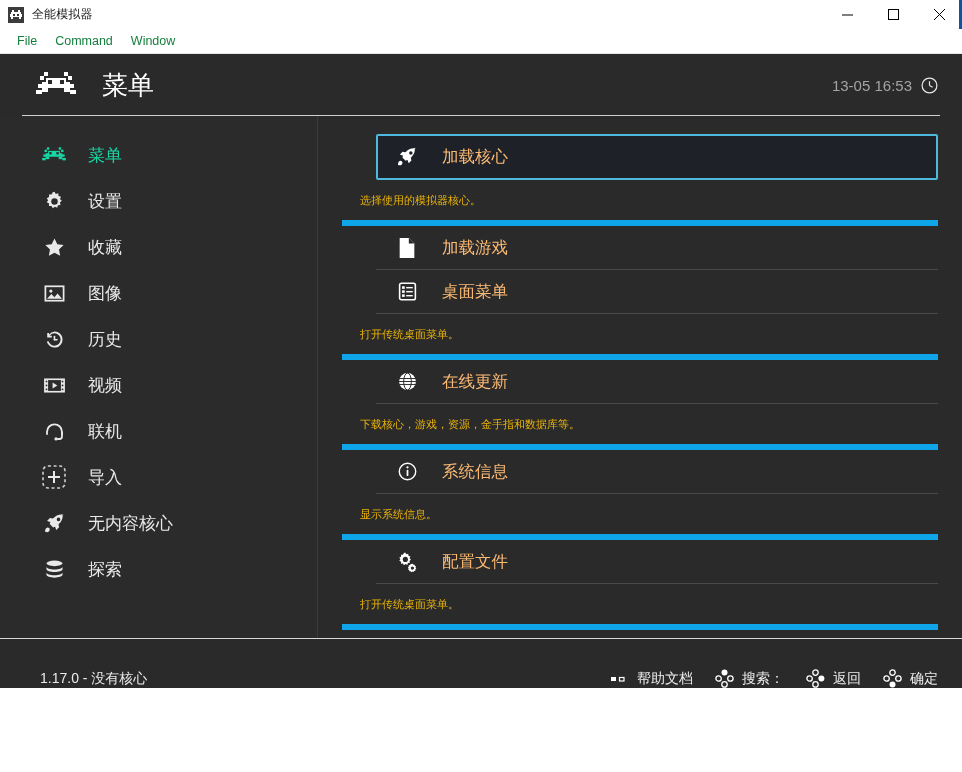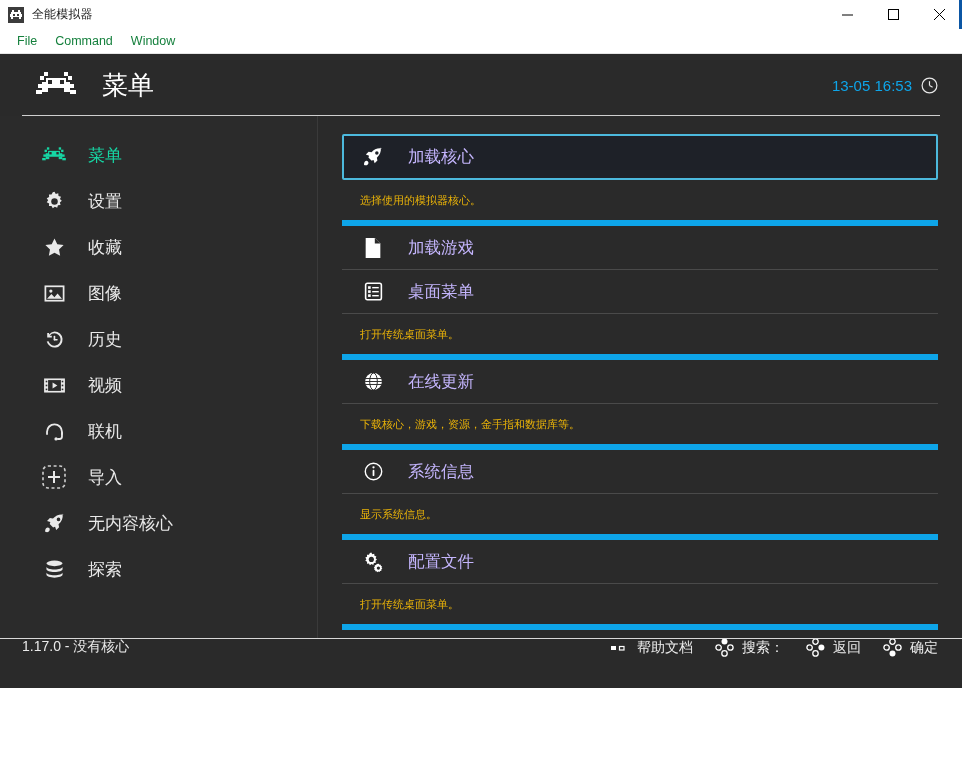--- a/index.html
+++ b/index.html
@@ -71,21 +71,21 @@
     flex: 0 0 auto;
     display: flex; align-items: center;
     position: relative;
     padding: 0 24px 0 34px;
   }
   .ra-header-left { display: flex; align-items: center; gap: 24px; }
   .ra-header-title { font-size: 26px; color: #ffffff; font-weight: 400; }
   .ra-header-right {
     margin-left: auto;
     display: flex; align-items: center; gap: 9px;
-    font-size: 15px; color: #0ea5e9;
+    font-size: 15px; color: #a3a3a3;
   }
   .ra-header-rule {
     position: absolute; left: 22px; right: 22px; bottom: 0;
     height: 1px; background: #cfcfcf;
   }
 
   .ra-main { flex: 1 1 auto; display: flex; min-height: 0; }
 
   
   .sidebar {
@@ -119,22 +119,23 @@
     background: #2a2a2a;
     padding: 18px 24px 0 24px;
     overflow: hidden;
   }
   .entry {
     height: 44px;
     display: flex; align-items: center;
     gap: 22px;
     padding-left: 18px;
     border-bottom: 1px solid #4a4a4a;
-    color: #c4b5fd;
+    color: #fdba74;
     cursor: default;
+    margin-left: 34px;
   }
   .entry .ico {
     width: 26px; height: 26px;
     display: flex; align-items: center; justify-content: center;
     flex: 0 0 26px;
   }
   .entry svg { fill: #ffffff; }
   .entry .lbl { font-size: 16.5px; }
   .entry.selected {
     background: #1e2128;
@@ -148,22 +149,22 @@
     display: flex; align-items: center;
     padding-left: 18px;
     font-size: 11px; color: #eab308;
     border-bottom: 6px solid #0ea5e9;
   }
 
   
   .ra-footer {
     height: 50px; flex: 0 0 auto;
     background: #2a2a2a;
-    display: flex; align-items: flex-start;
-    padding: 0 24px 0 22px;
+    display: flex; align-items: flex-end;
+    padding: 0 24px 0 40px;
     position: relative;
   }
   .ra-footer-rule {
     position: absolute; left: 0; right: 0; top: 0;
     height: 1px; background: #d8d8d8;
   }
   .footer-version { font-size: 14px; color: #eaeaea; }
   .footer-actions {
     margin-left: auto;
     display: flex; align-items: center; gap: 22px;

